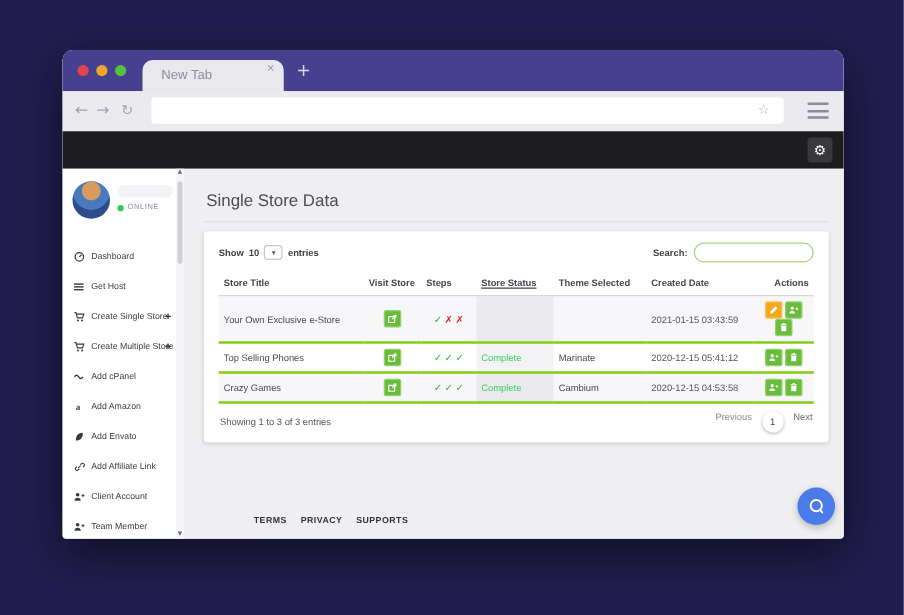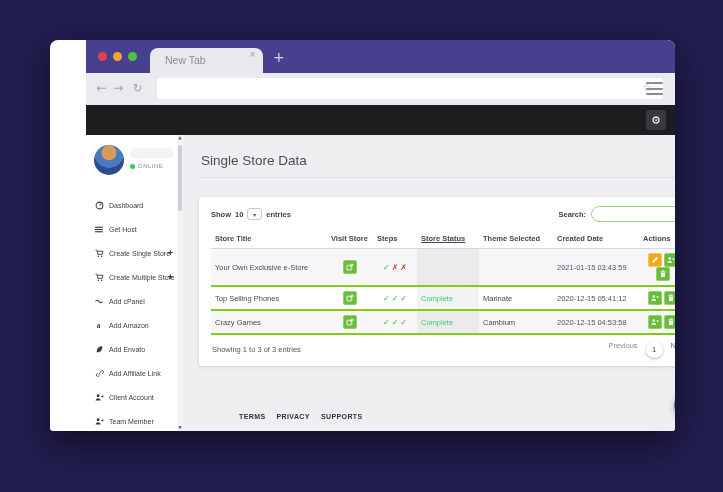--- a/index.html
+++ b/index.html
@@ -6,21 +6,21 @@
     --bg:#211d4e; --bar-purple:#46408f; --chrome:#ebeaef; --navbar:#1d1c1e;
     --green:#69bd3c; --green-border:#92d168; --status-green:#3bce62;
     --check:#2eb52e; --cross:#e02b2b; --orange:#f5a81c; --orange-border:#f8c15a;
     --chat:#4b7be8; --main-bg:#efeef1;
   }
   *{margin:0;padding:0;box-sizing:border-box;}
   html,body{width:723px;height:492px;overflow:hidden;}
   body{background:var(--bg);font-family:"Liberation Sans",sans-serif;}
   .glyph{font-family:"DejaVu Sans",sans-serif;}
   .stage{position:relative;width:723px;height:492px;}
-  .window{position:absolute;left:50px;top:40px;width:625px;height:391px;border-radius:8px 8px 3px 3px;overflow:hidden;box-shadow:0 12px 34px rgba(0,0,0,.5);background:#fff;padding-left:36px;}
+  .window{position:absolute;left:50px;top:40px;width:625px;height:391px;border-radius:8px 8px 3px 3px;overflow:hidden;box-shadow:0 12px 34px rgba(0,0,0,.5);background:#fff;}
 
   
   .chrome-top{position:relative;height:33px;background:var(--bar-purple);}
   .light{position:absolute;top:12px;width:9px;height:9px;border-radius:50%;}
   .light.red{left:12px;background:#e2434b;} .light.yellow{left:27px;background:#eda72f;} .light.green{left:42px;background:#54c240;}
   .tab{position:absolute;left:64px;top:8px;width:113px;height:25px;background:#e9e8ed;border-radius:8px 8px 0 0;}
   .tab-title{position:absolute;left:15px;top:6px;font-size:10.5px;color:#8e8b9c;}
   .tab-close{position:absolute;right:7px;top:2px;font-size:8px;color:#9a97a5;cursor:default;}
   .newtab{position:absolute;left:187px;top:9px;font-size:14px;color:#d6d4e6;}
 
@@ -50,32 +50,32 @@
   .menu-item .icon svg{display:block;}
   .menu-label{font-size:7px;color:#3c3b40;white-space:nowrap;}
   .menu-plus{position:absolute;right:3px;font-size:9px;font-weight:bold;color:#333;}
   .side-scroll{position:absolute;right:0;top:0;bottom:0;width:6px;background:#f4f4f6;}
   .scroll-arrow{position:absolute;left:0;width:6px;text-align:center;font-size:4.5px;color:#6a6a6f;line-height:6px;}
   .scroll-arrow.up{top:0;} .scroll-arrow.down{bottom:0;}
   .scroll-thumb{position:absolute;left:1px;top:10px;width:4px;height:66px;border-radius:2px;background:#cfcfd4;}
 
   .main{position:relative;flex:1;background:var(--main-bg);padding:16px 16px 0 16px;}
   .page-title{font-size:13.5px;color:#4d4c52;padding:2px 0 9px 2px;border-bottom:1px solid #e0dfe5;}
-  .card{margin-top:19px;background:#fff;border-radius:3px;box-shadow:0 1px 3px rgba(0,0,0,.14);padding:9px 12px 8px 12px;}
+  .card{margin-top:7px;background:#fff;border-radius:3px;box-shadow:0 1px 3px rgba(0,0,0,.14);padding:9px 12px 8px 12px;}
   .controls{display:flex;justify-content:space-between;align-items:center;margin-bottom:7px;}
   .show-group{display:flex;align-items:center;gap:4px;font-size:7.5px;font-weight:bold;color:#3f3e44;}
   .entries-select{display:inline-flex;align-items:center;justify-content:center;width:15px;height:12px;border:1px solid #c9c8ce;border-radius:3px;background:#fdfdfd;font-size:6px;color:#5a5960;}
   .search-group{display:flex;align-items:center;gap:5px;font-size:7.5px;font-weight:bold;color:#3f3e44;}
   .search-input{width:96px;height:16px;border:1px solid #a9d57f;border-radius:9px;outline:none;padding:0 8px;font-size:8px;color:#444;background:#fff;}
 
   table{width:100%;border-collapse:collapse;table-layout:fixed;}
   th{font-size:7.5px;font-weight:bold;color:#47464c;text-align:left;padding:5px 4px;border-bottom:1px solid #d8d7dd;cursor:pointer;}
   th:nth-child(1){width:116px;} th:nth-child(2){width:46px;text-align:left;}
   th:nth-child(3){width:44px;text-align:left;} th:nth-child(4){width:62px;text-decoration:underline;}
-  th:nth-child(5){width:74px;} th:nth-child(6){width:86px;} th:nth-child(7){width:48px;text-align:left;}
+  th:nth-child(5){width:74px;} th:nth-child(6){width:86px;} th:nth-child(7){width:48px;text-align:right;}
   td{font-size:7.5px;color:#4a494f;padding:4px 4px;border-bottom:2px solid #84cc16;height:23px;}
   td:nth-child(2),td:nth-child(3),td:nth-child(7){text-align:center;}
   tr.odd td{background:#f7f7f9;} tr.even td{background:#fff;}
   tr.odd td.status-cell{background:#ebebee;} tr.even td.status-cell{background:#f3f3f5;}
   td.created{color:#55545b;}
   .status-complete{color:var(--status-green);}
   .step{font-size:8px;font-weight:bold;margin:0 1px;}
   .step-pass{color:var(--check);} .step-fail{color:var(--cross);}
   .tbtn{display:inline-flex;align-items:center;justify-content:center;width:14px;height:14px;border-radius:2px;border:1px solid var(--green-border);background:var(--green);vertical-align:middle;cursor:pointer;margin:0 1px;}
   .tbtn svg{display:block;}

